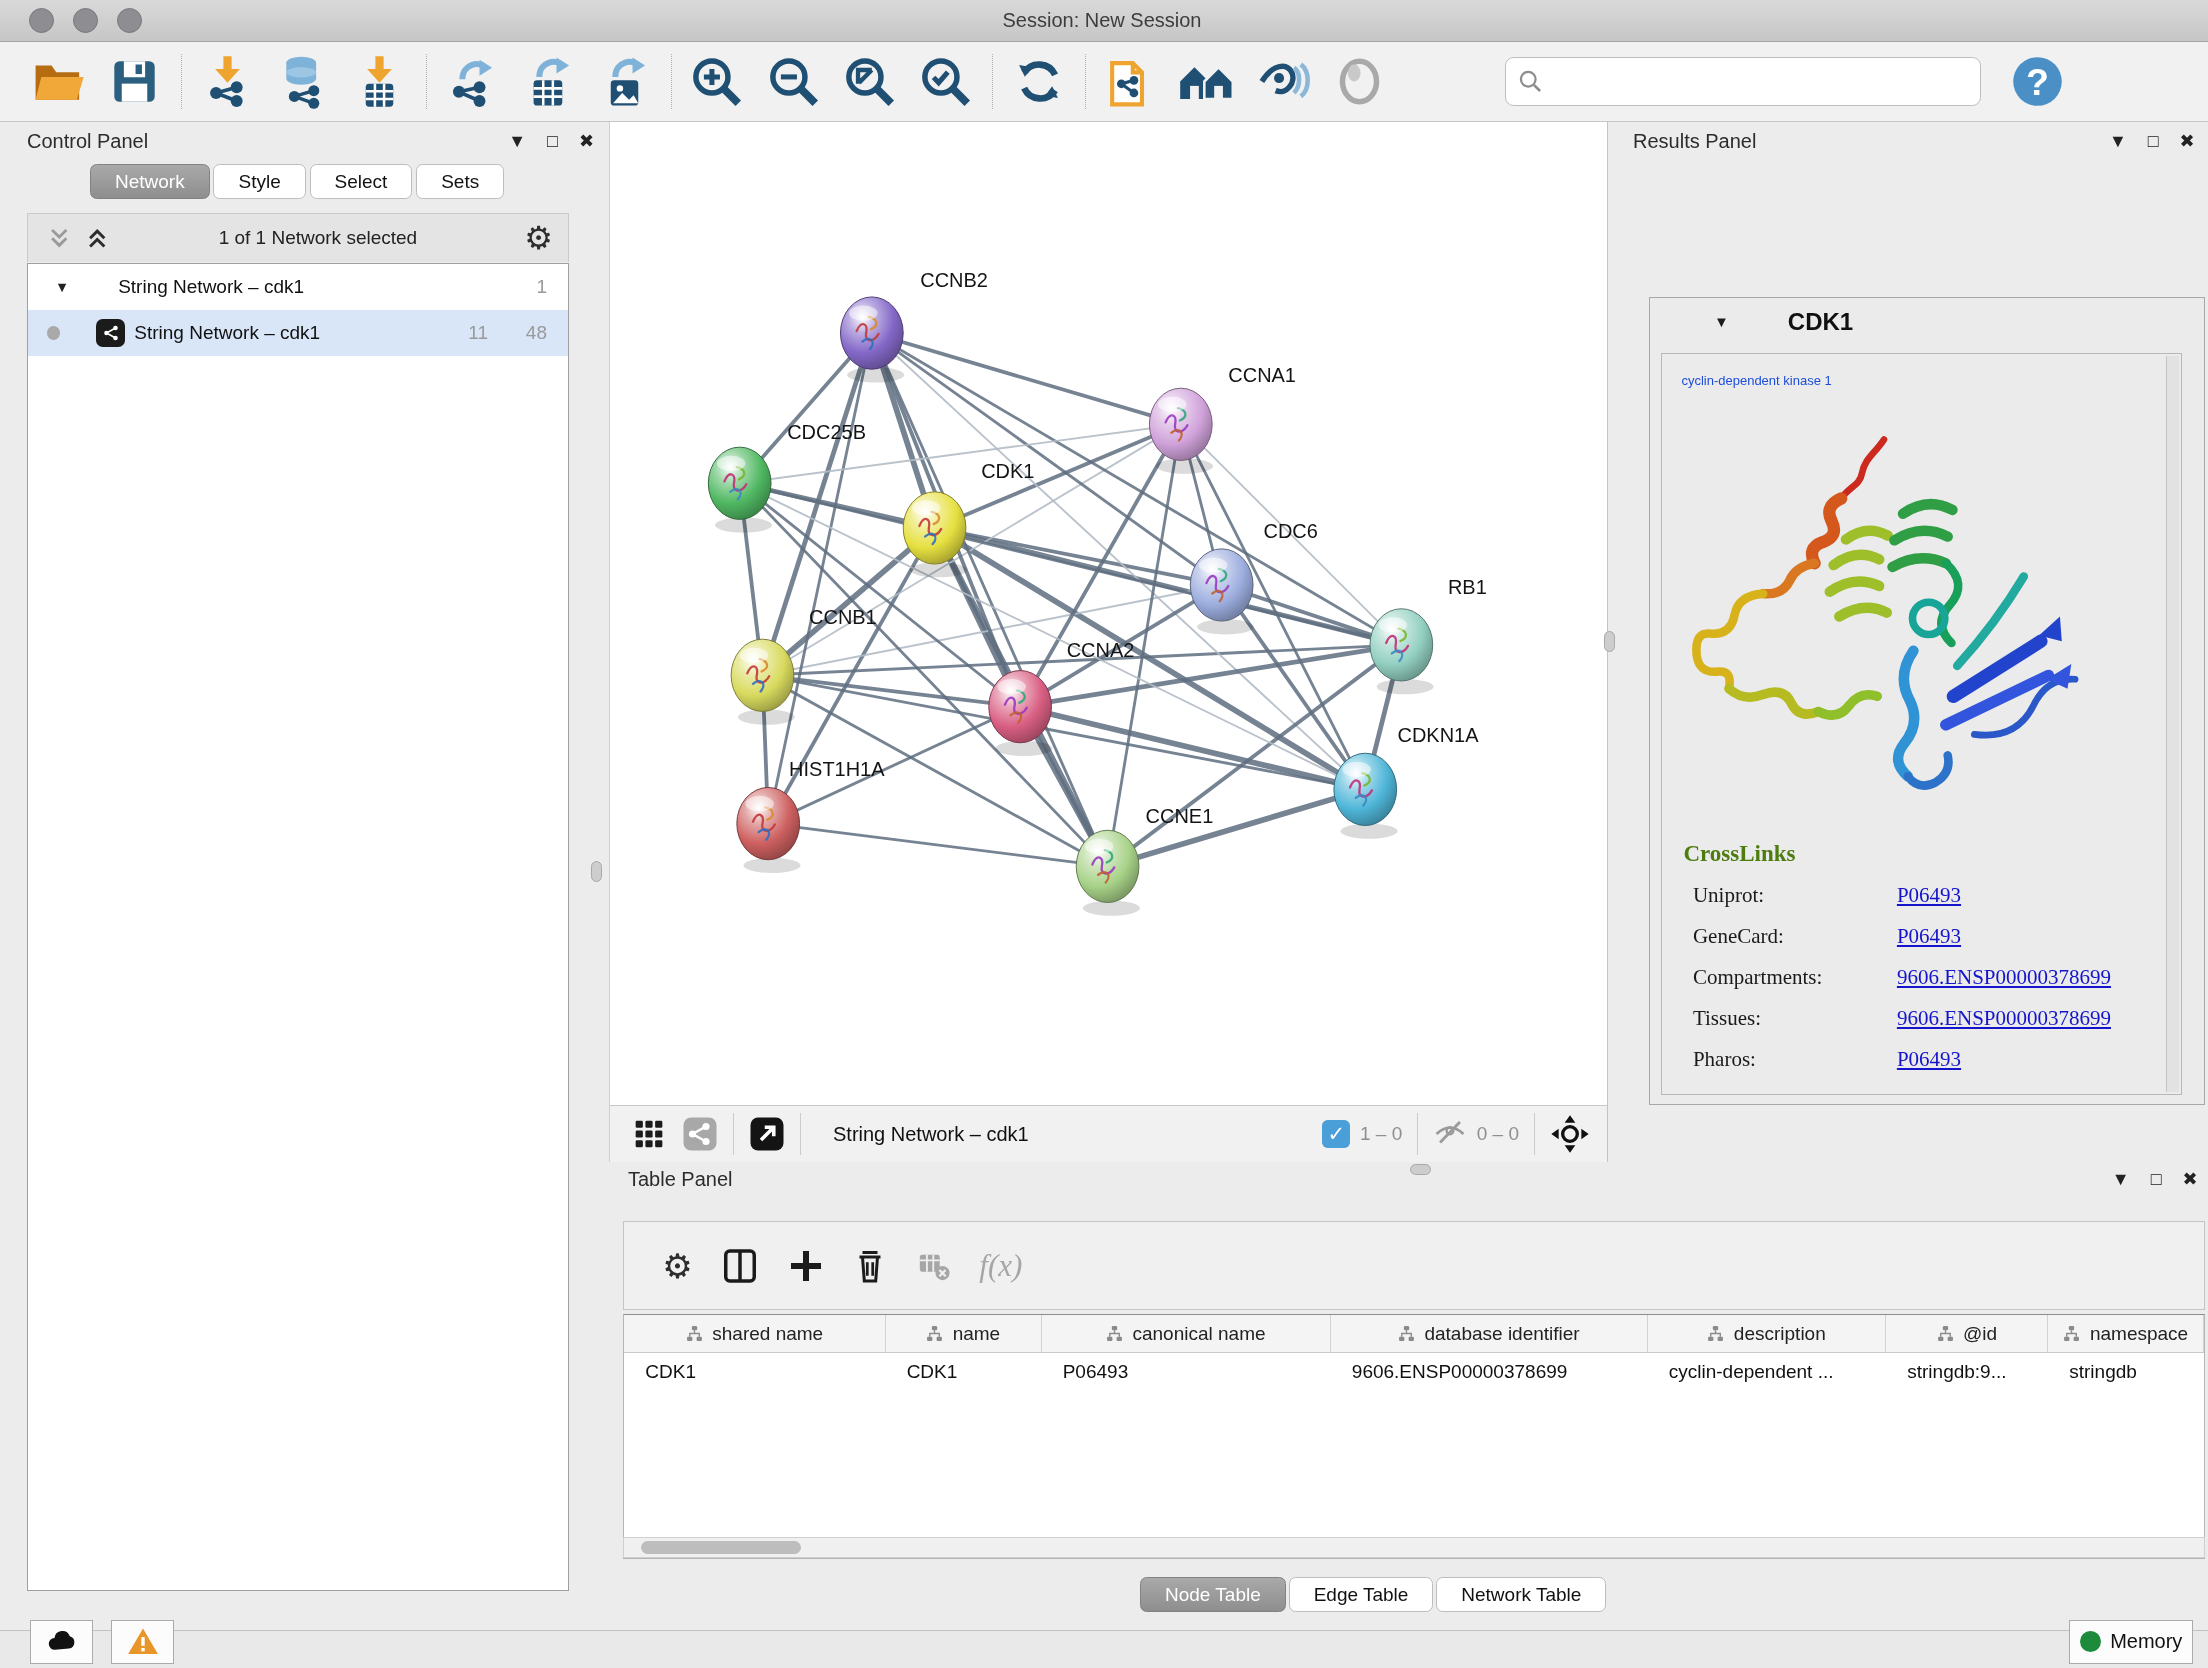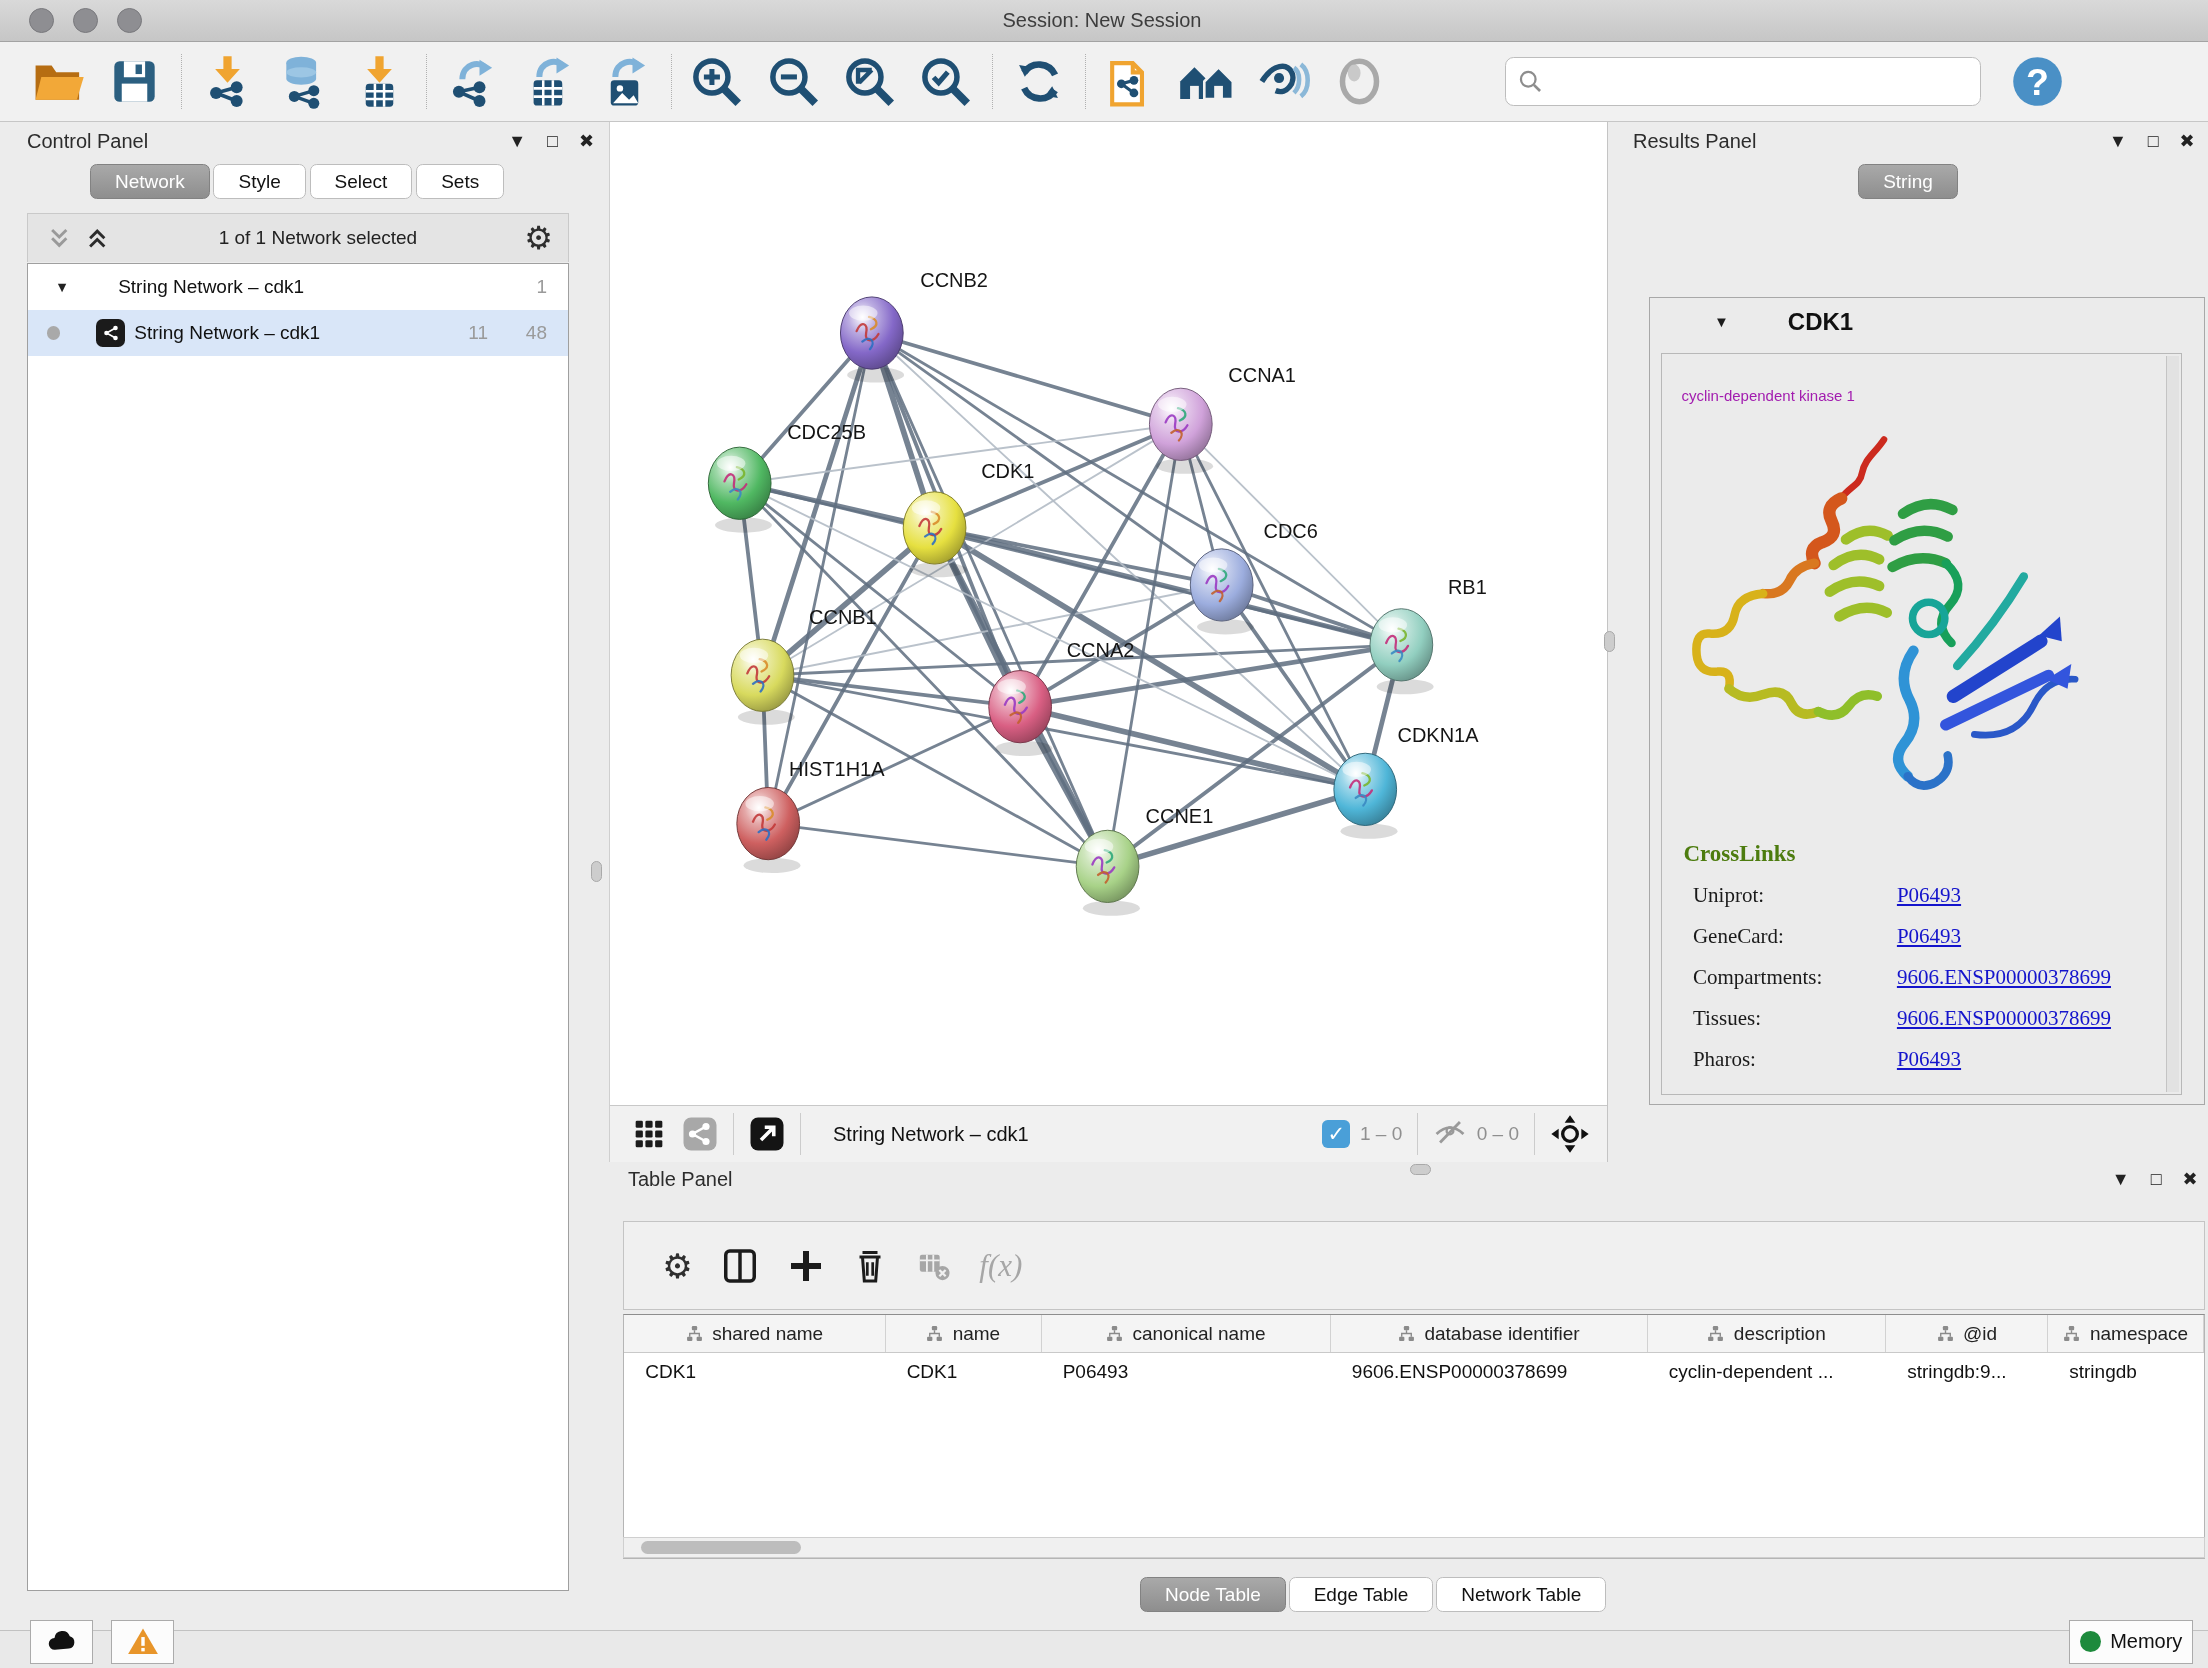--- a/index.html
+++ b/index.html
@@ -69,21 +69,21 @@
   #rp-box1 { position:absolute; left:41px; top:95px; width:556px; height:78px; background:#ebebeb;
     border:1px solid #a8a8a8; display:flex; align-items:center; justify-content:center; gap:34px; }
   .rp-btn { height:38px; padding:0 28.5px; border-radius:8.6px; border:1px solid #bcbcbc;
     background:linear-gradient(#ffffff,#f2f2f2); box-shadow:0 1px 1.9px rgba(0,0,0,.18);
     font-size:20px; color:#111; cursor:pointer; }
   #rp-box2 { position:absolute; left:41px; top:175px; width:556px; height:808px; background:#ebebeb; border:1px solid #a8a8a8; }
   #gene-header { position:absolute; left:0; top:9.5px; width:100%; display:flex; align-items:center; }
   #gene-caret { margin-left:64px; font-size:15px; color:#1c1c1c; }
   #gene-name { margin-left:59px; font-size:24px; font-weight:bold; color:#111; }
   #gene-box { position:absolute; left:11.4px; top:55px; width:521px; height:742px; background:#ebebeb; border:1px solid #b8b8b8; }
-  #gene-desc { position:absolute; left:19px; top:33px; font-size:15px; color:#a21caf; }
+  #gene-desc { position:absolute; left:19px; top:19px; font-size:13px; color:#1d4ed8; }
   #protein-img { position:absolute; left:27px; top:57px; }
   #rp-scroll { position:absolute; right:2.9px; top:1.9px; width:12.4px; height:736px; background:#e2e2e2; border-left:1px solid #c4c4c4; }
   #crosslinks { position:absolute; left:21px; top:487px; font-family:"Liberation Serif","DejaVu Serif",serif; }
   #crosslinks-heading { font-size:23px; font-weight:bold; color:#4d7c0f; }
   .clrow { display:flex; margin-top:16px; }
   .cllabel { width:204px; font-size:21px; color:#1a1a1a; margin-left:9.5px; }
   .cllink { font-size:21px; color:#1414cc; text-decoration:underline; cursor:pointer; }
 
   
   #table-panel { left:609px; top:1162px; width:1600px; height:468px; background:#ececec; }
@@ -599,21 +599,20 @@
   </div>
 
   <div id="results-panel" class="abs">
     <div id="rp-header">
       <span class="panel-header-text">Results Panel</span>
       <span style="flex:1"></span>
       <span class="win-ctrl">▼</span>
       <span class="win-ctrl">□</span>
       <span class="win-ctrl">✖</span>
     </div>
-    <div id="rp-tab"><span class="tab selected">String</span></div>
     <div id="rp-box2">
       <div id="gene-header">
         <span id="gene-caret">▼</span>
         <span id="gene-name">CDK1</span>
       </div>
       <div id="gene-box">
         <div id="gene-desc">cyclin-dependent kinase 1</div>
         <svg id="protein-img" width="447" height="409" viewBox="0 0 470 430">
           <g fill="none" stroke-linecap="round">
             <path d="M205 30 C 195 45 185 50 182 65 C 180 78 168 80 160 92" stroke="#cc2a1e" stroke-width="7"></path>

